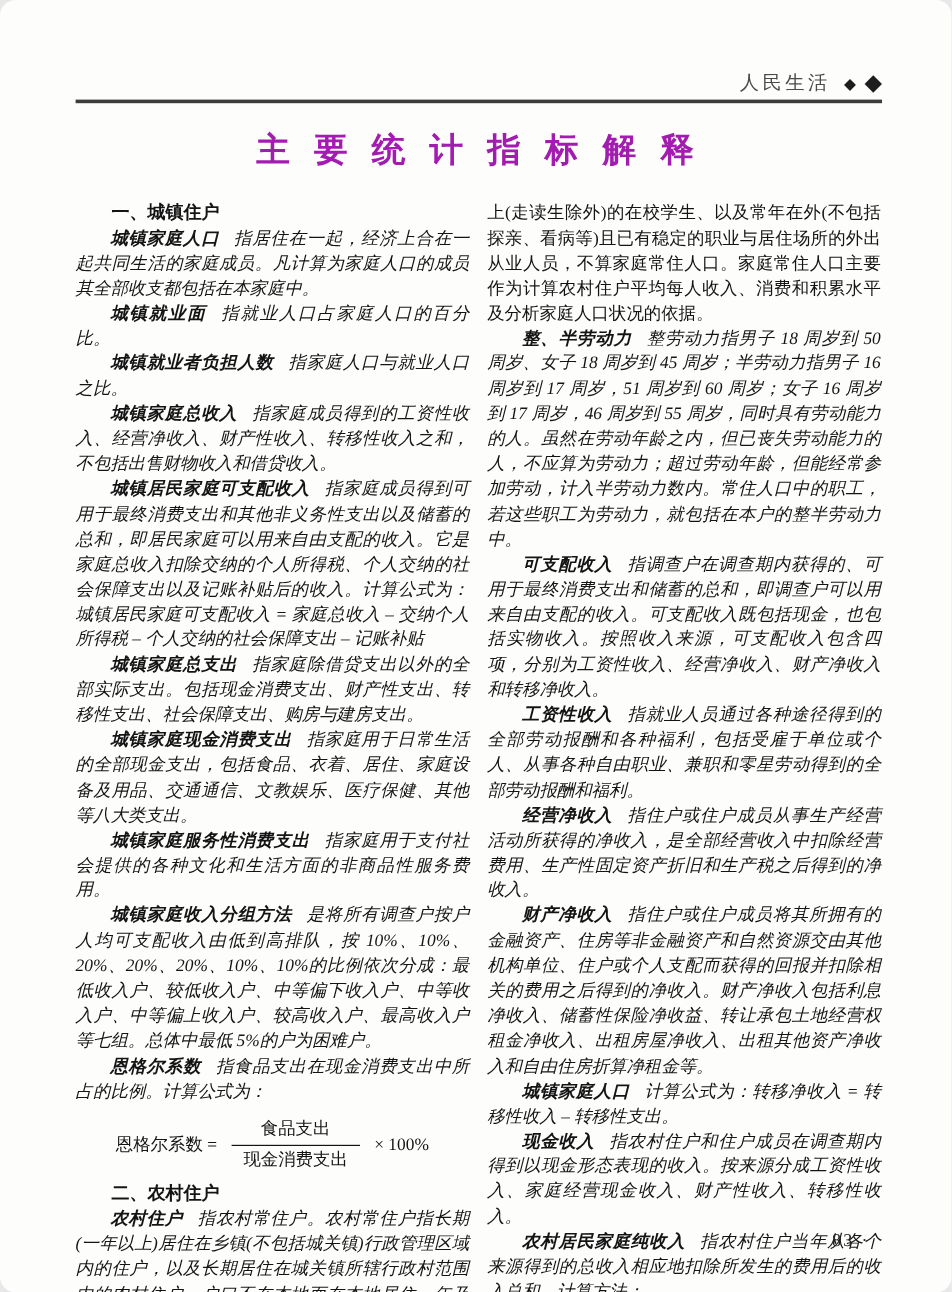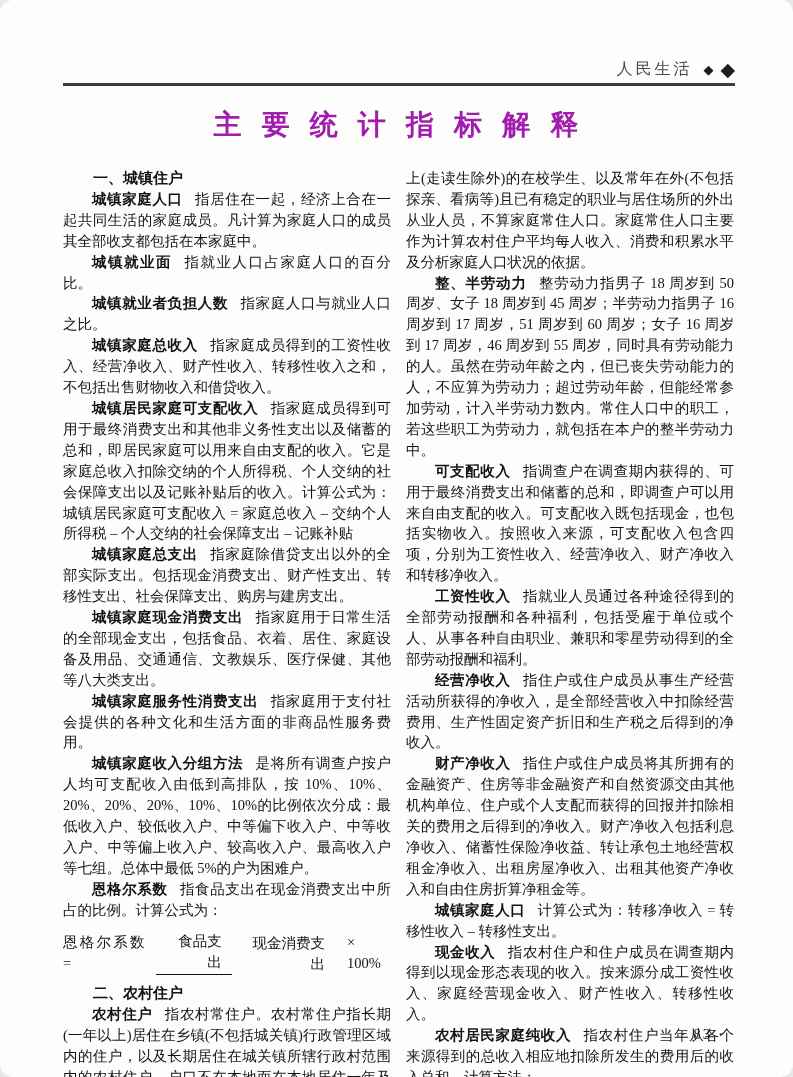--- a/index.html
+++ b/index.html
@@ -35,31 +35,31 @@
     letter-spacing:0.22em;
   }
   .columns{display:flex;gap:15px;}
   .column{width:328px;font-size:14.5px;line-height:20.9px;text-align:justify;}
   .column p{margin:0;}
   p.section-heading{
     text-indent:2em;
     font-family:"Liberation Sans","DejaVu Sans",sans-serif;
     font-weight:bold;font-size:15px;
   }
-  p.entry{text-indent:2em;}
+  p.entry{text-indent:2em;font-style:italic;}
   p.para{text-indent:0;}
   .term{
     font-family:"Liberation Sans","DejaVu Sans",sans-serif;
     font-weight:bold;margin-right:0.85em;
   }
   .formula{
     display:flex;justify-content:center;align-items:center;
     gap:12px;margin:10px 0 8px 0;
   }
-  .frac{display:inline-flex;flex-direction:row;text-align:right;font-family:Liberation Serif, serif;}
+  .frac{display:inline-flex;flex-direction:column;text-align:center;font-family:Liberation Serif, serif;}
   .frac .num{padding:0 10px 2px 10px;border-bottom:1.5px solid #141414;}
   .frac .den{padding:2px 10px 0 10px;}
   .page-number{
     position:absolute;right:68px;bottom:34px;
     font-size:15px;letter-spacing:2px;color:#222;
   }
 </style>
 </head>
 <body>
 

